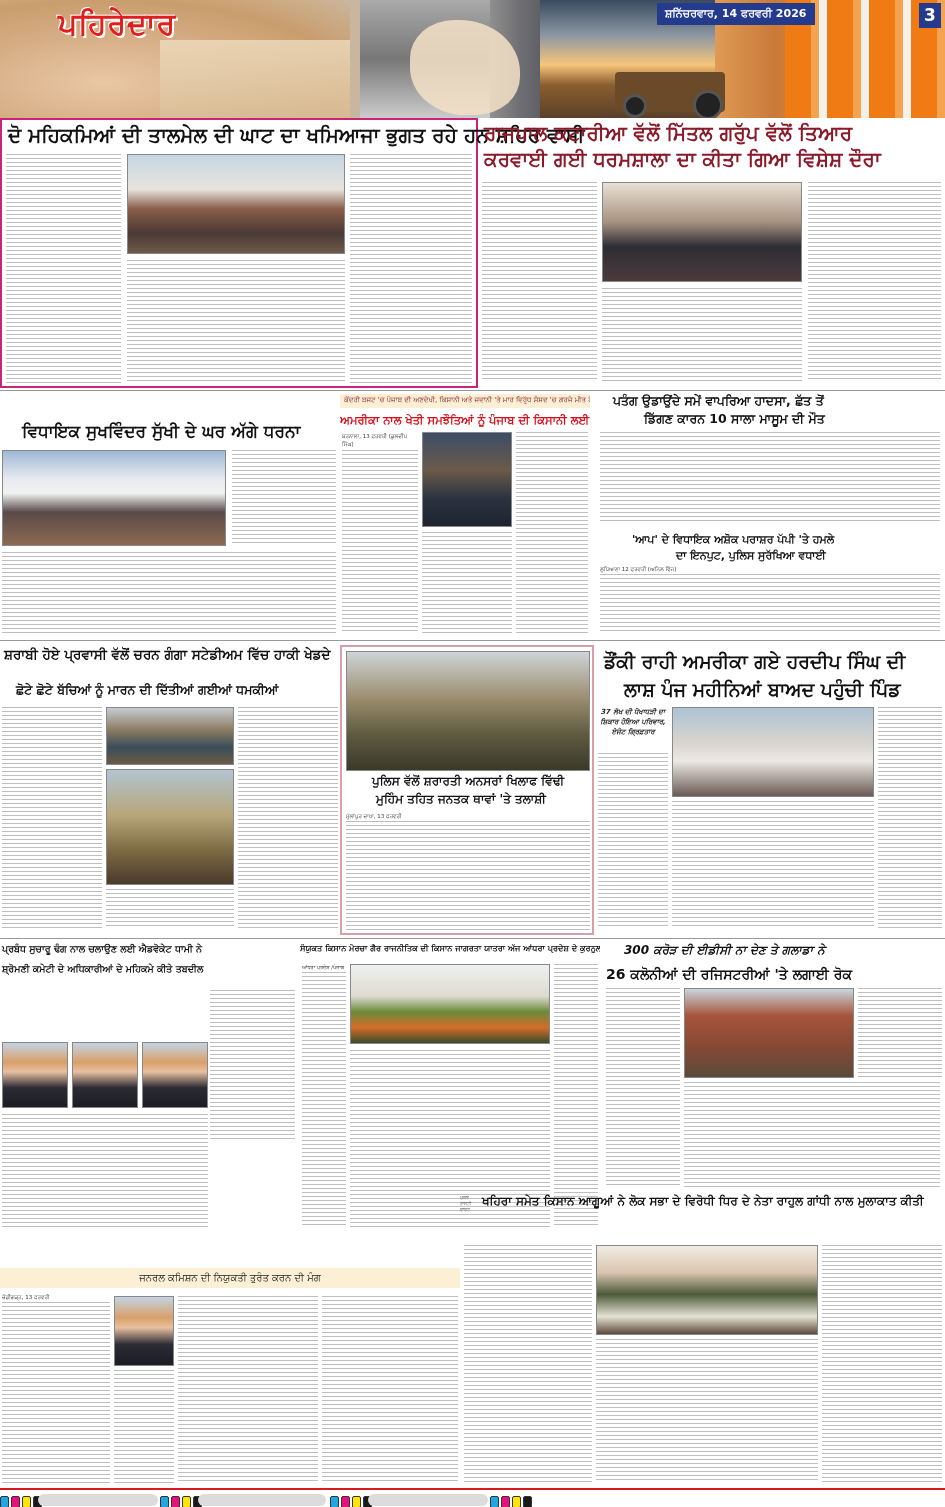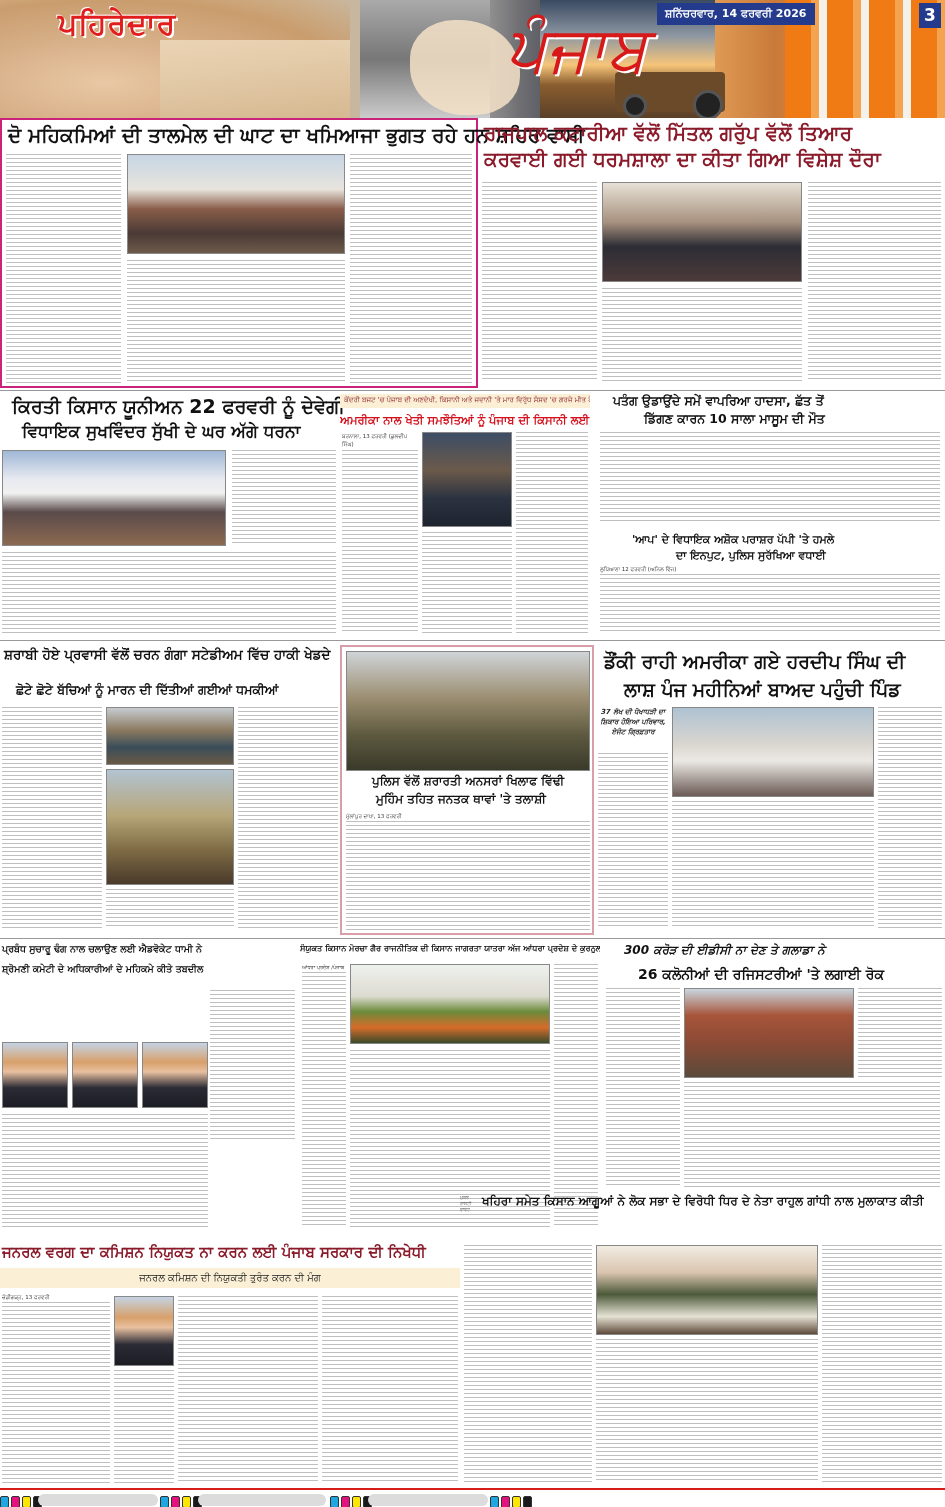--- a/index.html
+++ b/index.html
@@ -59,21 +59,20 @@
   <div class="abs mast-scene2"></div>
   <div class="abs mast-scene3"></div>
   <div class="abs mast-map"></div>
   <div class="abs mast-sky"></div>
   <div class="abs mast-tractor">
     <div class="abs mast-wheel" style="left:8px;top:22px;"></div>
     <div class="abs mast-wheel" style="left:78px;top:18px;width:30px;height:30px;"></div>
   </div>
   <div class="abs mast-kids"></div>
   <div class="abs logo-left">ਪਹਿਰੇਦਾਰ</div>
-  <div class="abs logo-right">ਪੰਜਾਬ</div>
   <div class="abs date-box">ਸ਼ਨਿੱਚਰਵਾਰ, 14 ਫਰਵਰੀ 2026</div>
   <div class="abs page-num">3</div>
 </div>
 
 <div class="abs frame" style="left:0;top:118px;width:478px;height:270px;">
   <div class="abs head black" style="left:6px;top:4px;font-size:20px;width:466px;white-space:nowrap;">ਦੋ ਮਹਿਕਮਿਆਂ ਦੀ ਤਾਲਮੇਲ ਦੀ ਘਾਟ ਦਾ ਖਮਿਆਜਾ ਭੁਗਤ ਰਹੇ ਹਨ ਸ਼ਹਿਰ ਵਾਸੀ</div>
   <div class="abs text-block" style="left:4px;top:34px;width:115px;height:230px;"></div>
   <div class="abs photo ph-crowd" style="left:125px;top:34px;width:218px;height:100px;"></div>
   <div class="abs text-block" style="left:348px;top:34px;width:122px;height:230px;"></div>
   <div class="abs text-block" style="left:125px;top:140px;width:218px;height:124px;"></div>
@@ -84,21 +83,20 @@
   <div class="abs head maroon" style="left:6px;top:30px;font-size:20px;width:460px;white-space:nowrap;">ਕਰਵਾਈ ਗਈ ਧਰਮਸ਼ਾਲਾ ਦਾ ਕੀਤਾ ਗਿਆ ਵਿਸ਼ੇਸ਼ ਦੌਰਾ</div>
   <div class="abs text-block" style="left:4px;top:64px;width:115px;height:200px;"></div>
   <div class="abs photo ph-group" style="left:124px;top:64px;width:200px;height:100px;"></div>
   <div class="abs text-block" style="left:124px;top:170px;width:200px;height:94px;"></div>
   <div class="abs text-block" style="left:330px;top:64px;width:133px;height:200px;"></div>
 </div>
 
 <div class="abs divider-h" style="left:0;top:390px;width:945px;"></div>
 
 <div class="abs" style="left:0;top:392px;width:340px;height:245px;">
-  <div class="abs head black" style="left:12px;top:4px;font-size:19px;white-space:nowrap;">ਕਿਰਤੀ ਕਿਸਾਨ ਯੂਨੀਅਨ 22 ਫਰਵਰੀ ਨੂੰ ਦੇਵੇਗੀ</div>
   <div class="abs head black" style="left:22px;top:30px;font-size:17px;white-space:nowrap;">ਵਿਧਾਇਕ ਸੁਖਵਿੰਦਰ ਸੁੱਖੀ ਦੇ ਘਰ ਅੱਗੇ ਧਰਨਾ</div>
   <div class="abs photo ph-white" style="left:2px;top:58px;width:224px;height:96px;"></div>
   <div class="abs text-block" style="left:232px;top:58px;width:104px;height:96px;"></div>
   <div class="abs text-block" style="left:2px;top:160px;width:334px;height:82px;"></div>
 </div>
 
 <div class="abs" style="left:340px;top:392px;width:250px;height:245px;">
   <div class="abs yellow-box" style="left:0;top:2px;width:250px;height:14px;">
     <div style="font-size:7px;color:#8a1a2a;padding:2px 4px;white-space:nowrap;overflow:hidden;">ਕੇਂਦਰੀ ਬਜਟ 'ਚ ਪੰਜਾਬ ਦੀ ਅਣਦੇਖੀ, ਕਿਸਾਨੀ ਅਤੇ ਜਵਾਨੀ 'ਤੇ ਮਾਰ ਵਿਰੁੱਧ ਸੰਸਦ 'ਚ ਗਰਜੇ ਮੀਤ ਹੇਅਰ</div>
   </div>
@@ -169,38 +167,37 @@
   <div class="abs head black" style="left:0;top:2px;font-size:8.2px;width:300px;white-space:nowrap;overflow:hidden;">ਸੰਯੁਕਤ ਕਿਸਾਨ ਮੋਰਚਾ ਗੈਰ ਰਾਜਨੀਤਿਕ ਦੀ ਕਿਸਾਨ ਜਾਗਰਤਾ ਯਾਤਰਾ ਅੱਜ ਆਂਧਰਾ ਪ੍ਰਦੇਸ਼ ਦੇ ਕੁਰਨੂਲ ਪਹੁੰਚੀ</div>
   <div class="abs" style="left:2px;top:22px;font-size:5px;color:#333;">ਆਂਧਰਾ ਪ੍ਰਦੇਸ਼ /ਪੰਜਾਬ</div>
   <div class="abs text-block" style="left:2px;top:30px;width:44px;height:256px;"></div>
   <div class="abs photo ph-banner" style="left:50px;top:22px;width:200px;height:80px;"></div>
   <div class="abs text-block" style="left:50px;top:108px;width:200px;height:178px;"></div>
   <div class="abs text-block" style="left:254px;top:22px;width:44px;height:264px;"></div>
 </div>
 
 <div class="abs" style="left:604px;top:942px;width:341px;height:250px;">
   <div class="abs head black" style="left:20px;top:2px;font-size:12px;white-space:nowrap;font-style:italic;">300 ਕਰੋੜ ਦੀ ਈਡੀਸੀ ਨਾ ਦੇਣ ਤੇ ਗਲਾਡਾ ਨੇ</div>
-  <div class="abs head black" style="left:2px;top:24px;font-size:14px;white-space:nowrap;margin-left:32px;">26 ਕਲੋਨੀਆਂ ਦੀ ਰਜਿਸਟਰੀਆਂ 'ਤੇ ਲਗਾਈ ਰੋਕ</div>
+  <div class="abs head black" style="left:2px;top:24px;font-size:14px;white-space:nowrap;">26 ਕਲੋਨੀਆਂ ਦੀ ਰਜਿਸਟਰੀਆਂ 'ਤੇ ਲਗਾਈ ਰੋਕ</div>
   <div class="abs text-block" style="left:2px;top:46px;width:74px;height:200px;"></div>
   <div class="abs photo ph-building" style="left:80px;top:46px;width:170px;height:90px;"></div>
   <div class="abs text-block" style="left:80px;top:140px;width:256px;height:106px;"></div>
   <div class="abs text-block" style="left:254px;top:46px;width:84px;height:90px;"></div>
 </div>
 
 <div class="abs" style="left:460px;top:1193px;width:485px;height:295px;">
   <div class="abs" style="left:0;top:2px;width:18px;font-size:4.5px;line-height:6px;color:#555;">ਮੁਕਤ ਰਾਸ਼ਟੀ ਵਾਰਟ</div>
   <div class="abs head black" style="left:22px;top:2px;font-size:12px;white-space:nowrap;">ਖਹਿਰਾ ਸਮੇਤ ਕਿਸਾਨ ਆਗੂਆਂ ਨੇ ਲੋਕ ਸਭਾ ਦੇ ਵਿਰੋਧੀ ਧਿਰ ਦੇ ਨੇਤਾ ਰਾਹੁਲ ਗਾਂਧੀ ਨਾਲ ਮੁਲਾਕਾਤ ਕੀਤੀ</div>
   <div class="abs text-block" style="left:4px;top:52px;width:128px;height:238px;"></div>
   <div class="abs photo ph-meeting" style="left:136px;top:52px;width:222px;height:90px;"></div>
   <div class="abs text-block" style="left:136px;top:146px;width:222px;height:144px;"></div>
   <div class="abs text-block" style="left:362px;top:52px;width:120px;height:238px;"></div>
 </div>
 
 <div class="abs" style="left:0;top:1240px;width:460px;height:248px;">
-  <div class="abs head maroon" style="left:2px;top:4px;font-size:15px;white-space:nowrap;">ਜਨਰਲ ਵਰਗ ਦਾ ਕਮਿਸ਼ਨ ਨਿਯੁਕਤ ਨਾ ਕਰਨ ਲਈ ਪੰਜਾਬ ਸਰਕਾਰ ਦੀ ਨਿਖੇਧੀ</div>
   <div class="abs yellow-box" style="left:0;top:28px;width:460px;height:20px;">
     <div style="font-size:10px;color:#222;text-align:center;padding-top:4px;">ਜਨਰਲ ਕਮਿਸ਼ਨ ਦੀ ਨਿਯੁਕਤੀ ਤੁਰੰਤ ਕਰਨ ਦੀ ਮੰਗ</div>
   </div>
   <div class="abs" style="left:2px;top:54px;font-size:5.5px;color:#333;">ਚੰਡੀਗੜ੍ਹ, 13 ਫਰਵਰੀ</div>
   <div class="abs text-block" style="left:2px;top:62px;width:108px;height:182px;"></div>
   <div class="abs photo ph-portrait" style="left:114px;top:56px;width:60px;height:70px;"></div>
   <div class="abs text-block" style="left:114px;top:130px;width:60px;height:114px;"></div>
   <div class="abs text-block" style="left:178px;top:56px;width:140px;height:188px;"></div>
   <div class="abs text-block" style="left:322px;top:56px;width:136px;height:188px;"></div>
 </div>

